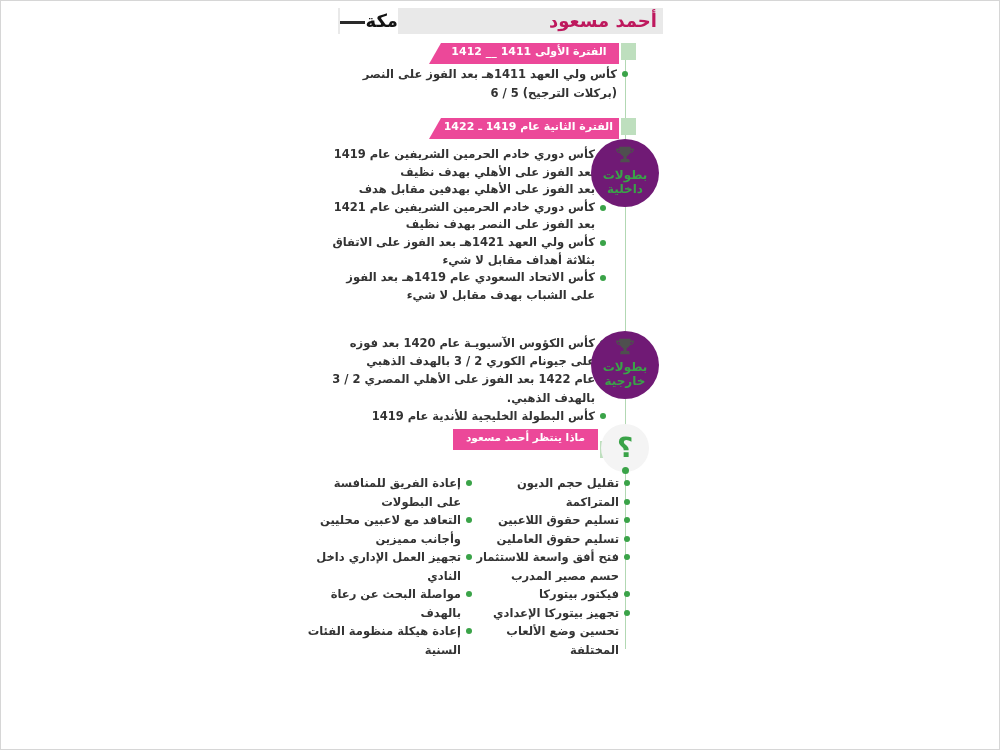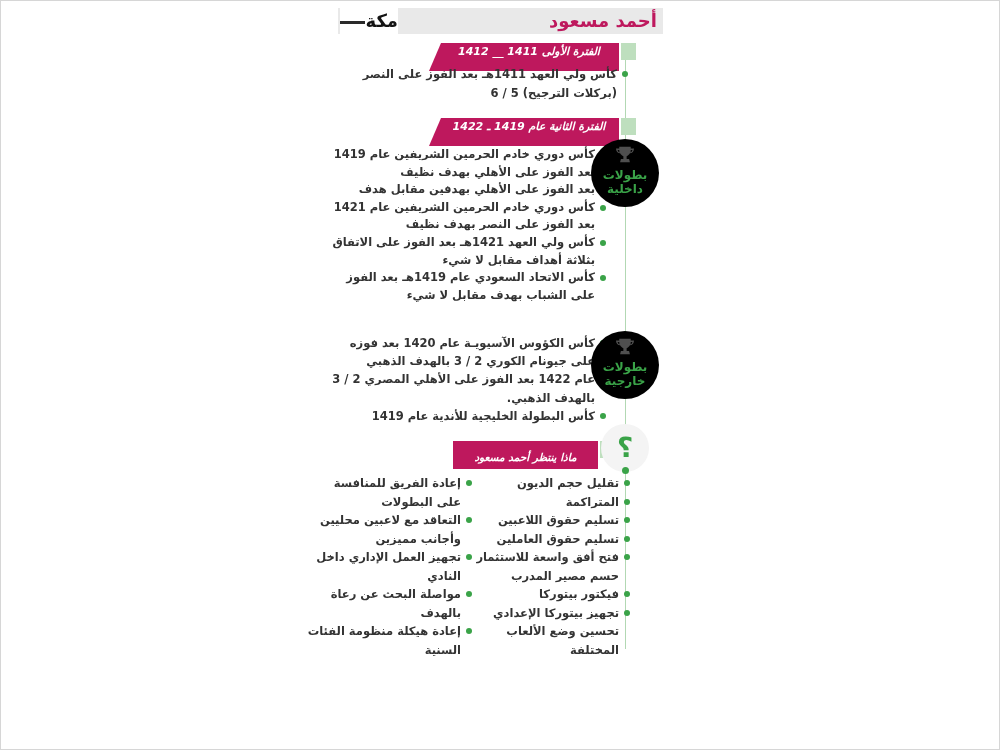--- a/index.html
+++ b/index.html
@@ -16,30 +16,29 @@
   .logo-bar { width:44px; height:3px; background:#2a2a2a; margin-top:2px; }
   
   .vline { position:absolute; left:624px; top:42px; width:1px; height:606px; background:#b2d8b3; z-index:1; }
   .sq { position:absolute; width:15px; height:17px; background:#bedfbe; z-index:2; }
   #sq1 { left:620px; top:42px; }
   #sq2 { left:620px; top:117px; }
   #sq3 { left:599px; top:440px; width:13px; }
   .dot { position:absolute; left:621px; top:466px; width:7px; height:7px; border-radius:50%; background:#3aa348; z-index:4; }
   
   .banner {
-    position:absolute; height:28px; background:#be185d; color:#fff; font-size:11px; font-weight:bold;
+    position:absolute; height:21px; background:#ec4899; color:#fff; font-size:11px; font-weight:bold;
     line-height:17px; text-align:center; box-sizing:border-box; padding:0 6px 0 16px; white-space:nowrap; z-index:2;
     clip-path: polygon(0 100%, 12px 0, 100% 0, 100% 100%);
-    font-style: italic;
   }
   #banner1 { left:428px; top:42px;  width:190px; }
   #banner2 { left:428px; top:117px; width:190px; }
-  #banner3 { left:452px; top:440px; width:145px; clip-path:none; padding:8px 6px; font-size:10.5px;text-align:center; }
+  #banner3 { left:452px; top:428px; width:145px; clip-path:none; padding:0 6px; font-size:10.5px;text-align:center; }
   
-  .circle { position:absolute; border-radius:50%; background:#000000; text-align:center; z-index:3; }
+  .circle { position:absolute; border-radius:50%; background:#701a75; text-align:center; z-index:3; }
   #circle-local    { left:590px; top:138px; width:68px; height:68px; }
   #circle-external { left:590px; top:330px; width:68px; height:68px; }
   .circle .trophy { margin-top:7px; }
   .circle .label { color:#3aa348; font-size:12px; font-weight:bold; line-height:14px; }
   #qcircle { left:600px; top:423px; width:48px; height:48px; background:#f4f4f4; }
   .qmark { color:#3aa348; font-size:28px; font-weight:bold; line-height:48px; display:block; }
   
   .list { position:absolute; color:#333333; font-size:11.5px; font-weight:bold; text-align:right; z-index:2; }
   .line { position:relative; white-space:nowrap; }
   .line .b { position:absolute; right:-11px; top:6px; width:6px; height:6px; border-radius:50%; background:#3aa348; }

